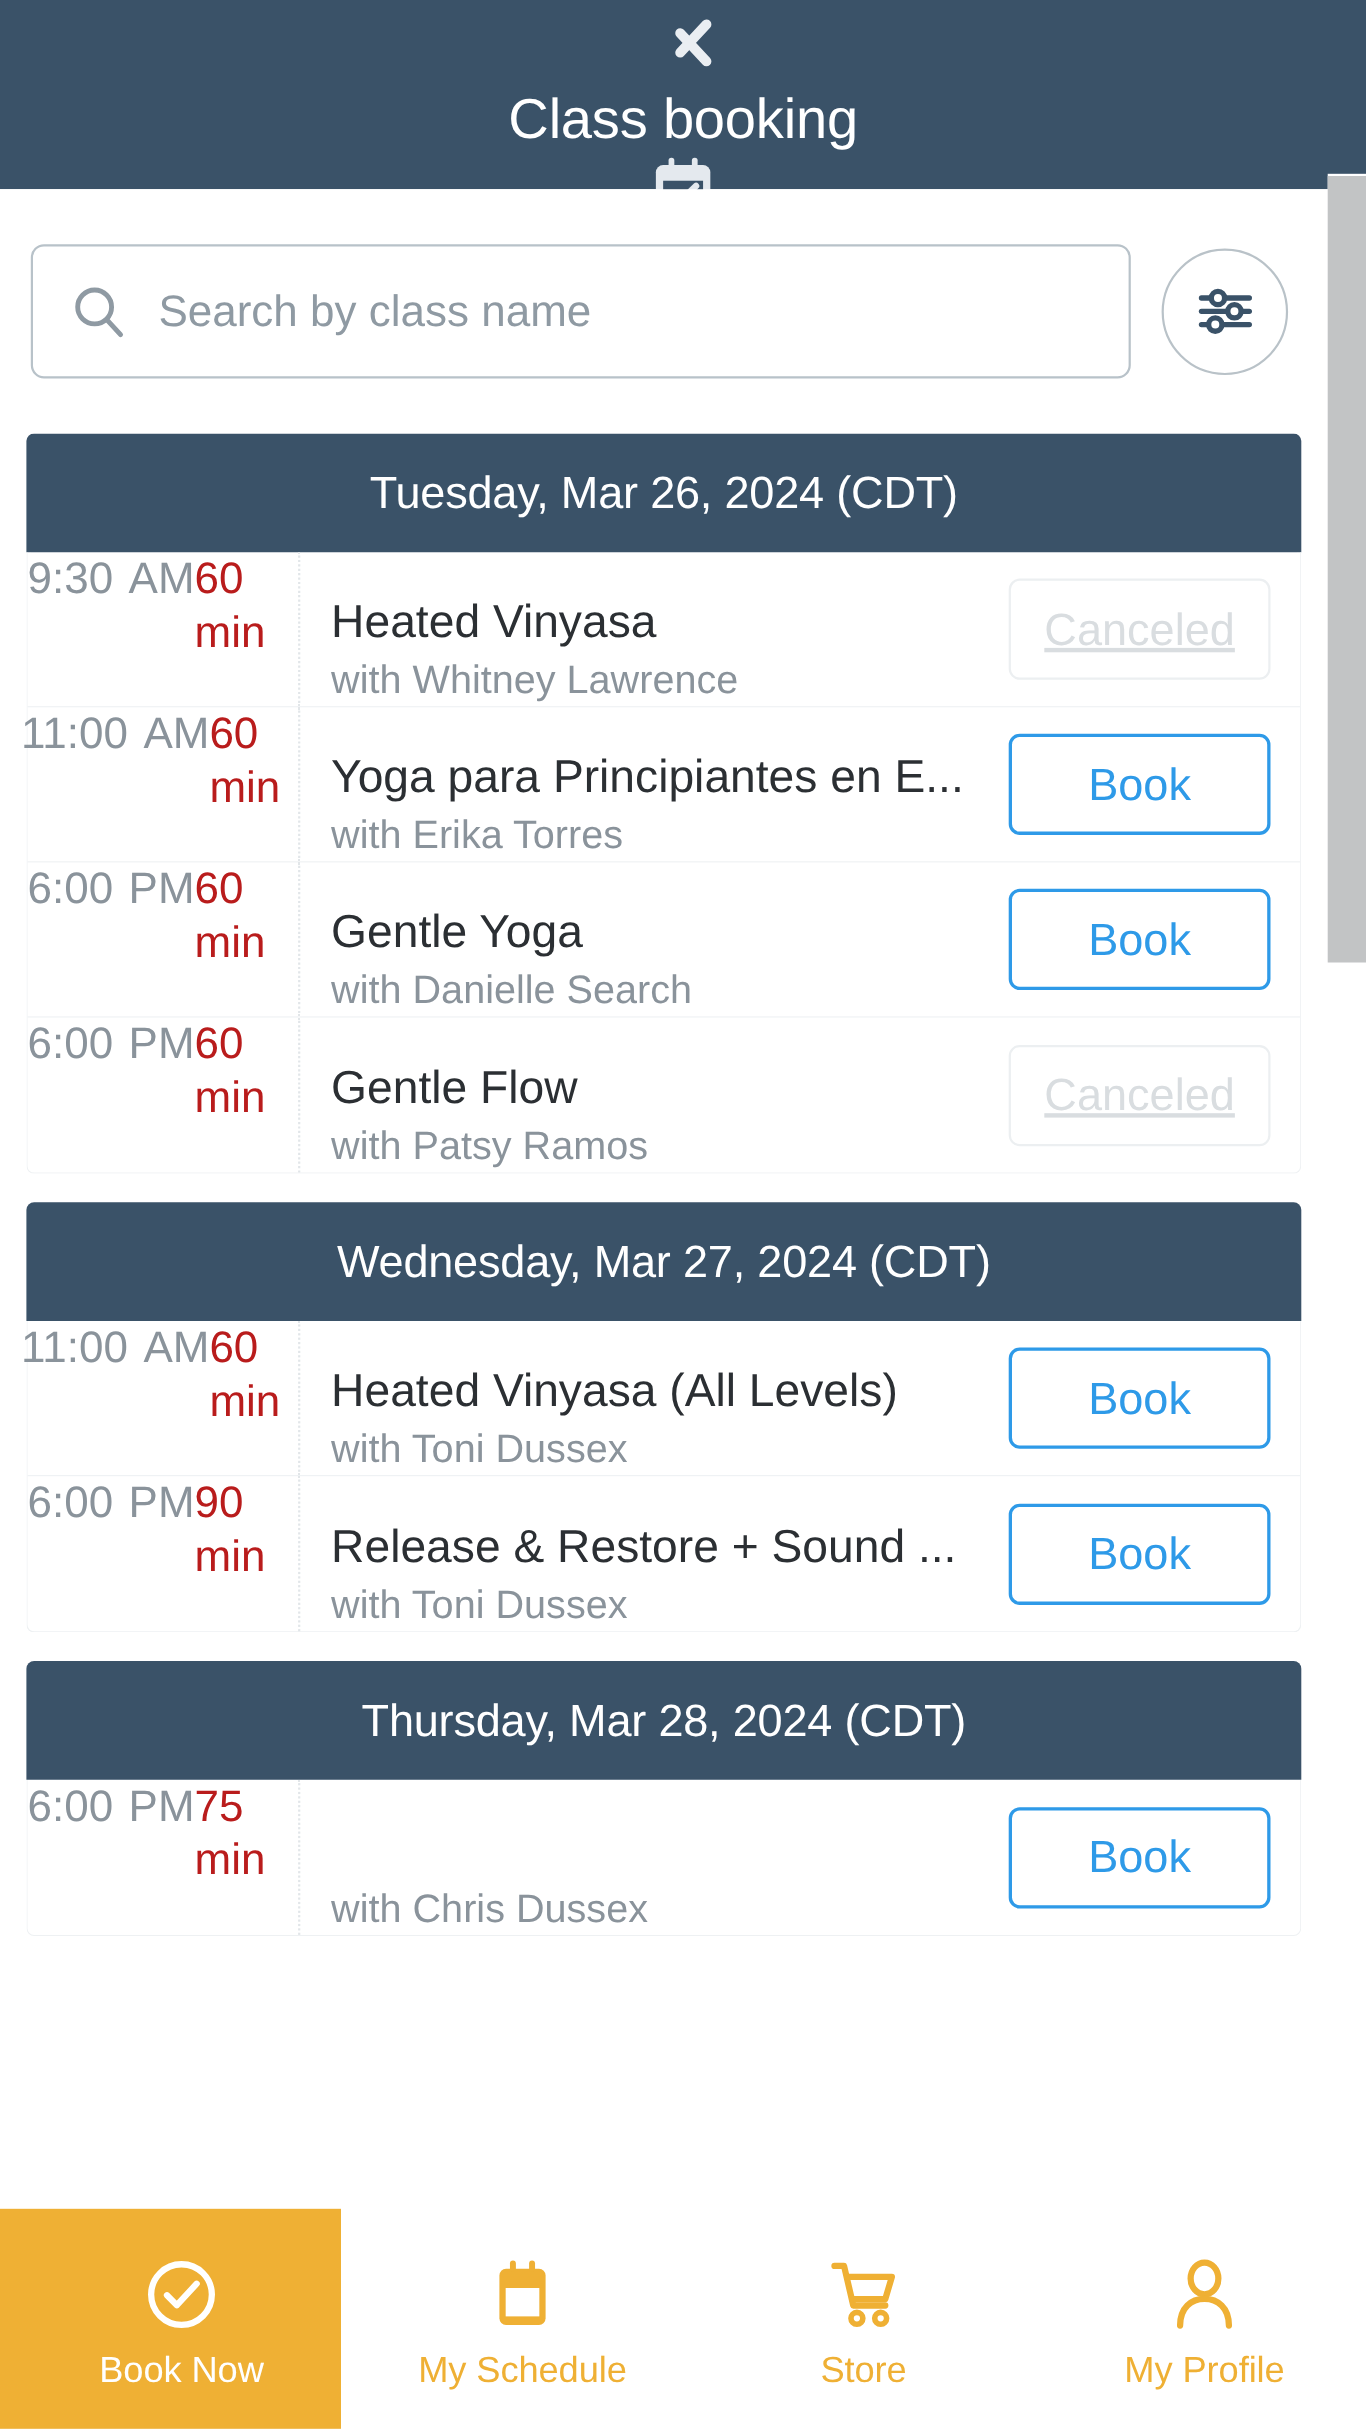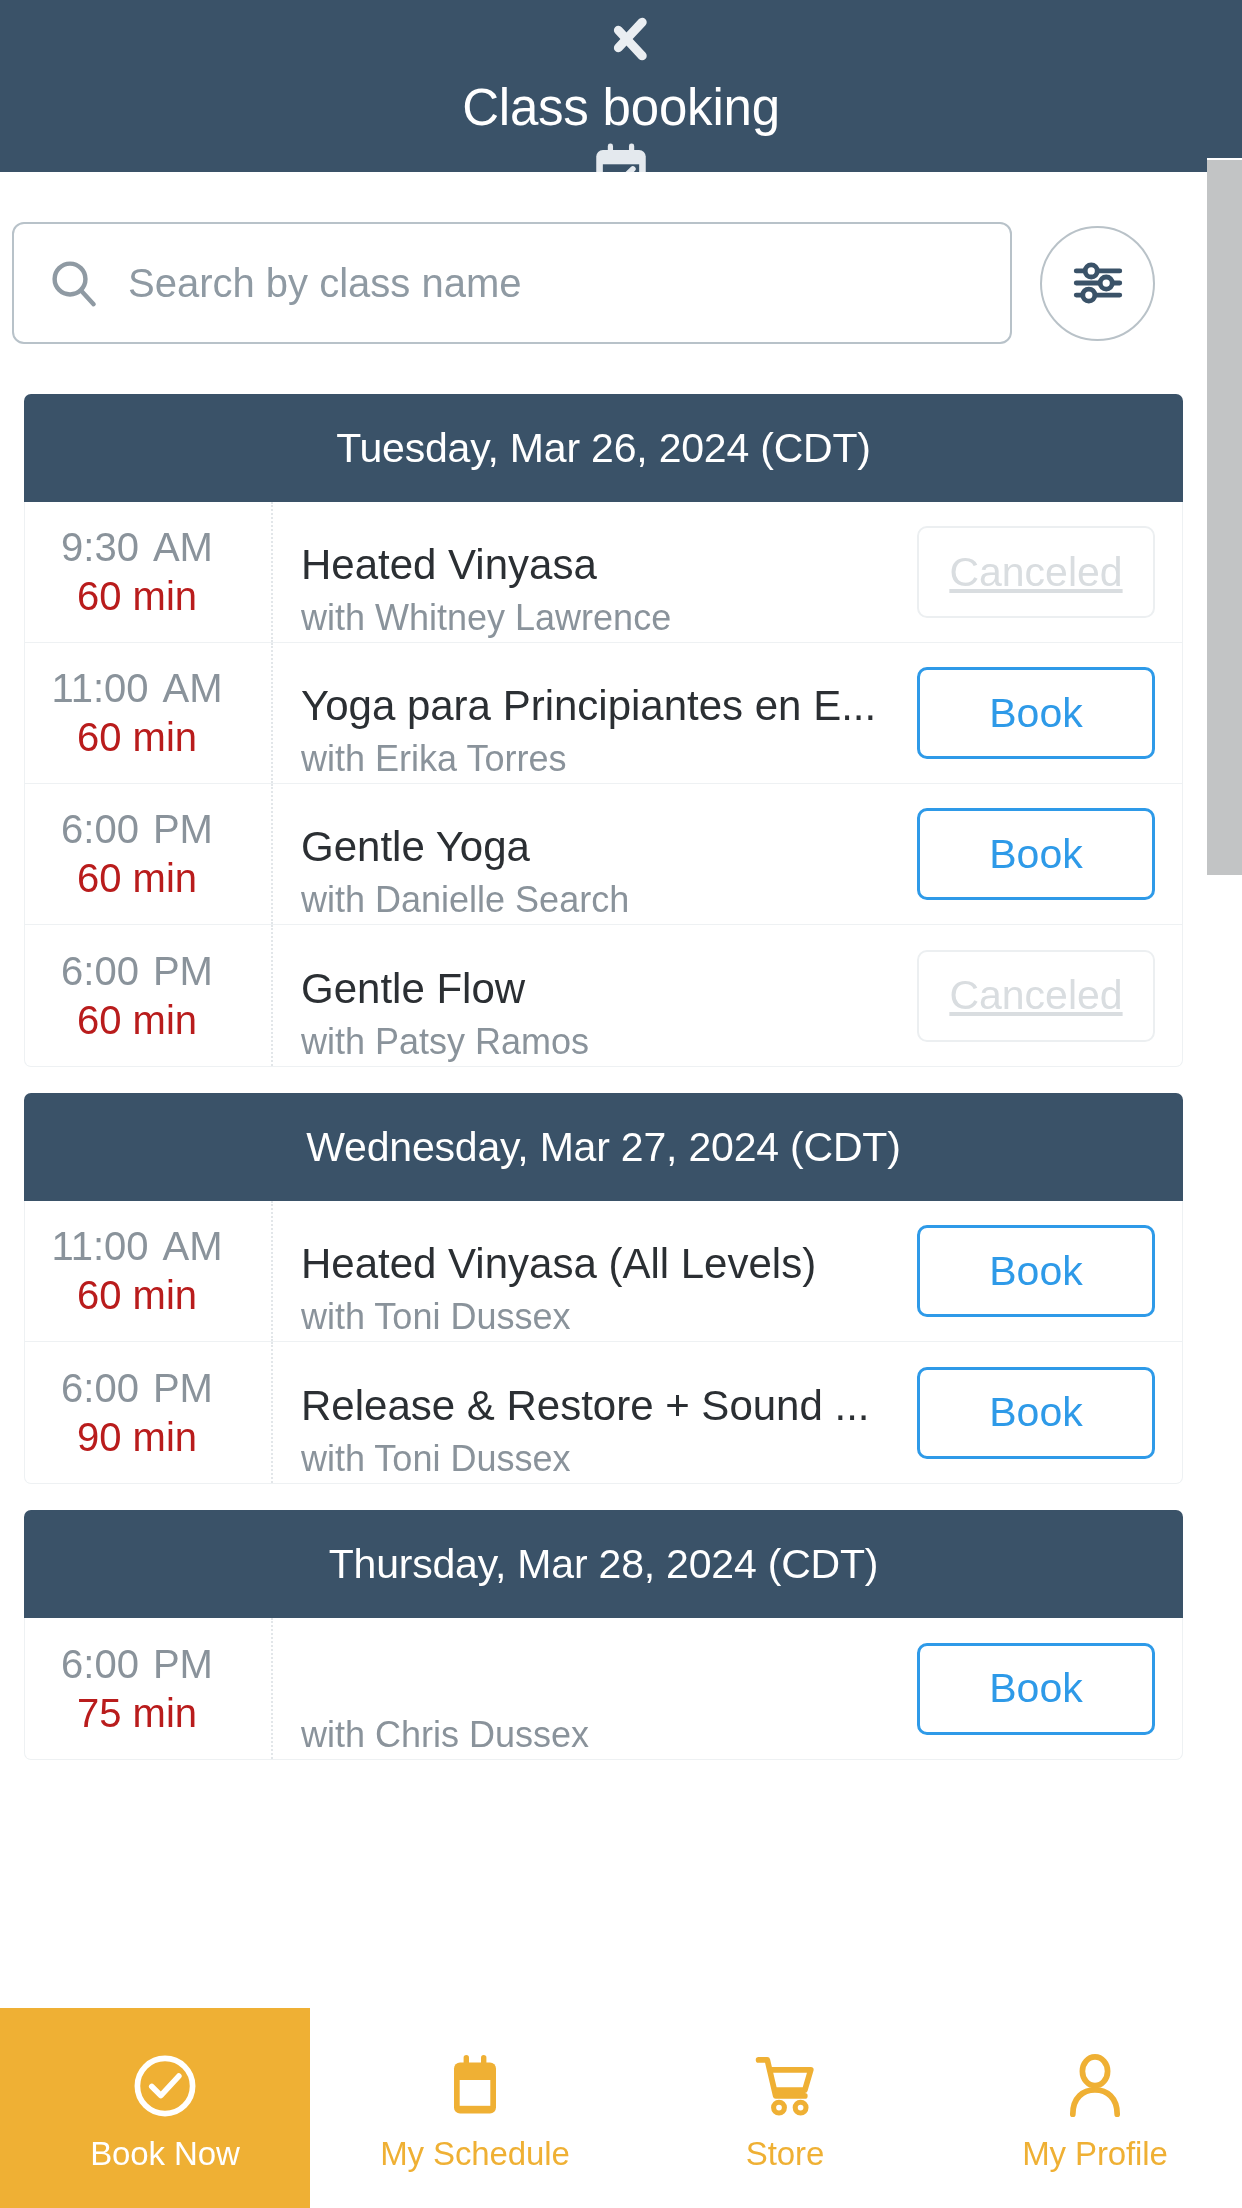--- a/index.html
+++ b/index.html
@@ -48,21 +48,21 @@
   }
 
   
   .search-row {
     position:absolute; top:172px; left:0;
     width:1207px; height:222px;
     background:#fff;
     display:flex; align-items:center;
   }
   .search-box {
-    margin-left:12px;
+    margin-left:28px;
     width:1000px; height:122px;
     border:2px solid #b8c2c9;
     border-radius:12px;
     background:#fff;
     display:flex; align-items:center;
     cursor:text;
   }
   .search-icon { margin-left:32px; margin-right:26px; flex:0 0 auto; display:flex; }
   .search-ph {
     color:#8f9aa3;
@@ -104,22 +104,22 @@
     display:flex; align-items:stretch;
     height:141px;
     border-bottom:1px solid #eef1f3;
     position:relative;
   }
   .row:last-child { border-bottom:none; }
 
   .col-time {
     width:248px;
     padding-right:22px;
-    display:flex; flex-direction:column;
-    align-items:center; justify-content:center;
+    display:flex; 
+    align-items:flex-start; justify-content:center;
     border-right:2px dotted #e2e6e9;
   }
   .time-line {
     color:#8a939b;
     font-size:40px;
     line-height:1.22;
     white-space:nowrap;
   }
   .time-line .ampm { margin-left:14px; }
   .dur-line {

